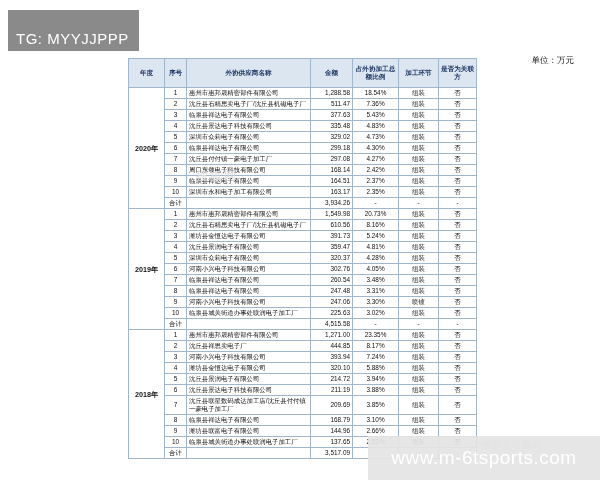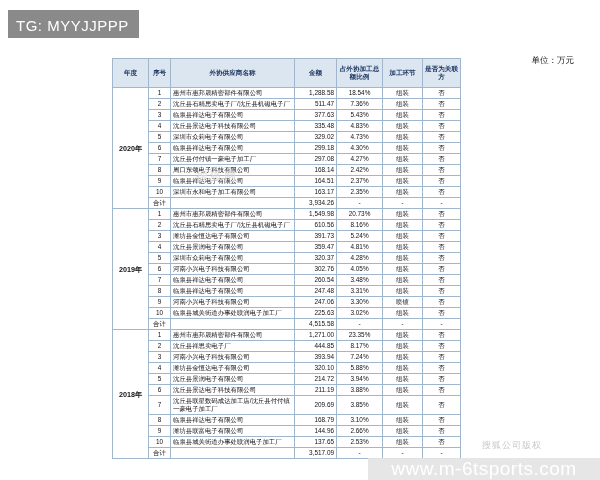--- a/index.html
+++ b/index.html
@@ -14,35 +14,35 @@
     position: relative;
     overflow: hidden;
   }
   .tg-badge {
     position: absolute;
     top: 10px;
     left: 8px;
     background: #8a8a8a;
     color: #ffffff;
     font-size: 15px;
-    padding: 7px 10px 4px 8px;
+    padding: 20px 10px 4px 8px;
     letter-spacing: 0.5px;
     font-family: "Liberation Sans", sans-serif;
   }
   .unit-line {
     position: absolute;
     top: 55px;
     right: 26px;
     font-size: 8.5px;
     color: #1a1a1a;
   }
   .table-wrap {
     position: absolute;
     top: 58px;
-    left: 112px;
+    left: 128px;
     width: 348px;
   }
   table.main {
     border-collapse: collapse;
     width: 348px;
     table-layout: fixed;
     font-size: 6.4px;
     color: #111;
   }
   table.main th,
@@ -100,21 +100,21 @@
     top: 168px;
     font-size: 12px;
     color: #dcdcdc;
     letter-spacing: 2px;
   }
   .wm-bar {
     position: absolute;
     right: 0;
     bottom: 0;
     width: 232px;
-    height: 22px;
+    height: 44px;
     background: rgba(228,228,228,0.92);
     display: flex;
     align-items: center;
     justify-content: center;
   }
   .wm-bar span {
     font-size: 19px;
     color: #ffffff;
     letter-spacing: 0.5px;
     font-family: "Liberation Sans", sans-serif;

